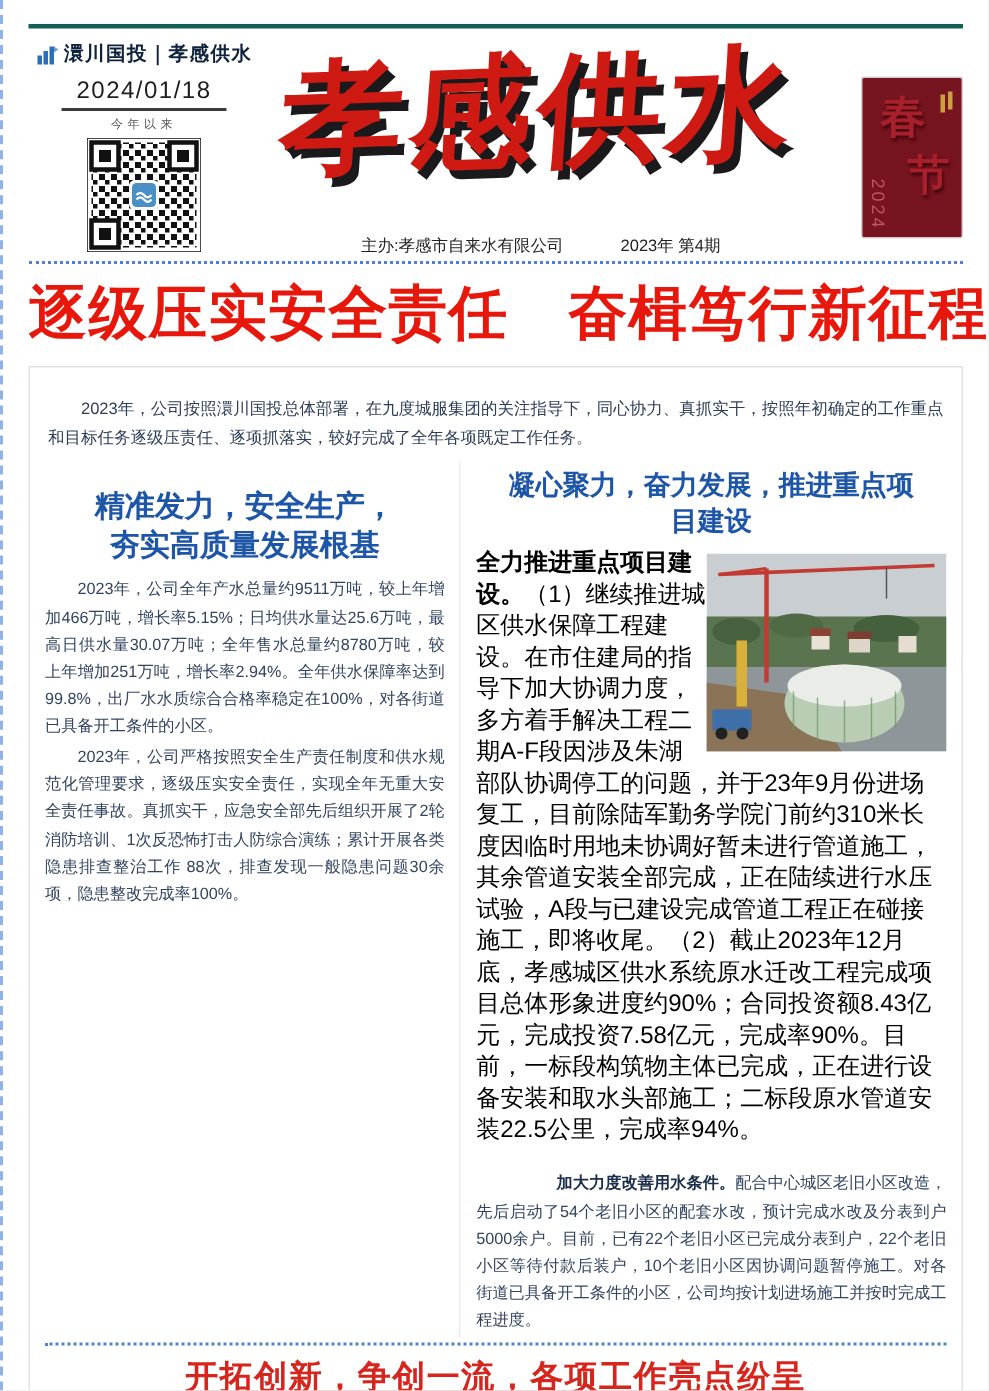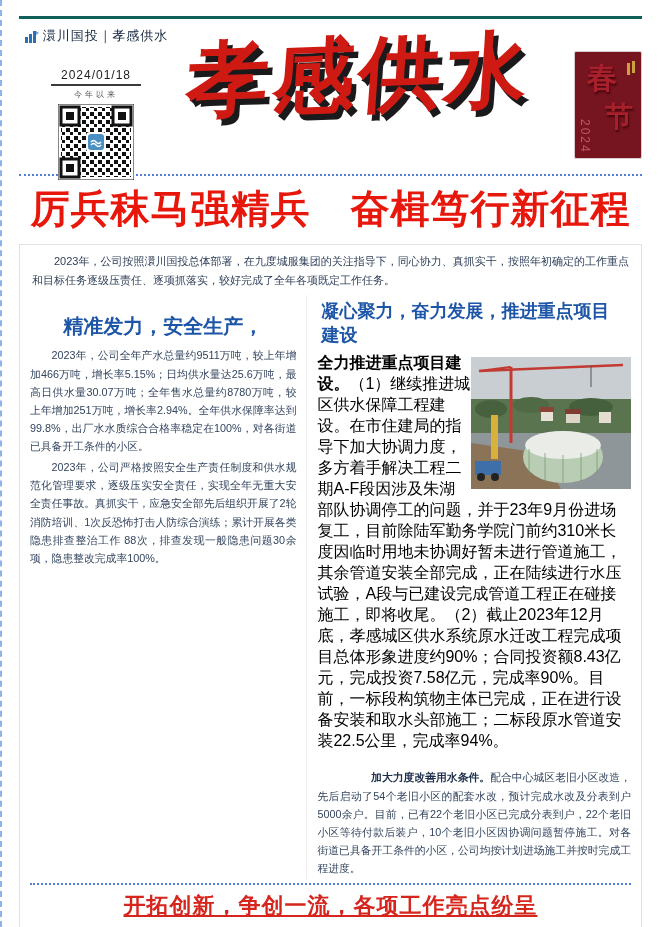--- a/index.html
+++ b/index.html
@@ -5,23 +5,23 @@
   html,body{margin:0;padding:0;background:#e9e9e9;}
   .page{position:relative;width:659px;height:927px;background:#ffffff;margin:0 auto;
         overflow:hidden;font-family:"Liberation Sans",sans-serif;
         border-left:2px dashed #8fb3e8;box-sizing:border-box;}
   .inner{padding:0 17px;}
   .topline{height:3px;background:#0e6158;margin:16px 0 4px 0;}
   
   .header{position:relative;height:148px;}
   .brand{position:absolute;left:4px;top:4px;width:146px;text-align:center;}
   .brand-row{display:flex;align-items:center;justify-content:center;gap:4px;
-             font-size:13px;font-weight:normal;color:#10233c;letter-spacing:1px;}
-  .date{display:inline-block;font-size:12px;color:#1d1d1d;border-bottom:2px solid #3a3a3a;
-        padding:3px 10px 2px;margin-top:20px;letter-spacing:1px;}
+             font-size:13px;font-weight:bold;color:#10233c;letter-spacing:1px;}
+  .date{display:inline-block;font-size:16px;color:#1d1d1d;border-bottom:2px solid #3a3a3a;
+        padding:3px 10px 2px;margin-top:4px;letter-spacing:1px;}
   .internal{font-size:8px;color:#555;letter-spacing:3px;margin-top:3px;}
   .qr{margin-top:4px;}
   .title-wrap{position:absolute;left:152px;right:95px;top:2px;text-align:center;}
   .title{display:inline-block;font-family:"DejaVu Serif","Liberation Serif",serif;
          font-size:82px;font-weight:900;color:#ce1a12;letter-spacing:4px;line-height:1.2;
          transform:rotate(-2deg) skewX(-6deg);text-shadow:5px 6px 0 #1a1a1c;white-space:nowrap;}
   .festival-card{position:absolute;right:0;top:28px;width:66px;height:106px;
                  background:#76141f;border:1px solid #d9caca;border-radius:2px;overflow:hidden;}
   .fc-c1{position:absolute;top:6px;left:12px;font-size:30px;font-weight:bold;color:#a7202b;
          text-shadow:1px 2px 2px #44070e;font-family:"DejaVu Serif",serif;}
@@ -30,26 +30,26 @@
   .fc-year{position:absolute;left:3px;bottom:4px;writing-mode:vertical-rl;font-size:12px;
            color:#c2555f;letter-spacing:2px;}
   .fc-gold{position:absolute;top:9px;right:6px;width:3px;height:12px;background:#c9a23f;box-shadow:-5px 2px 0 #c9a23f;}
   .pub-line{position:absolute;left:160px;right:100px;bottom:0;display:flex;justify-content:center;
             gap:38px;font-size:11px;color:#222;}
   
   .dotted{border-top:2px dotted #4f7fd9;margin:3px 0;}
   .headline{font-size:39px;font-weight:900;color:#e8170c;text-align:center;
             margin:6px 0 8px;letter-spacing:1px;white-space:nowrap;}
   .box{border:1px solid #e2e2e2;padding:7px 10px 8px;}
-  .intro{font-size:11px;line-height:1.7;color:#2e3e58;text-indent:2em;margin:0 2px 6px;text-align:justify;}
+  .intro{font-size:11px;line-height:1.7;color:#2e3e58;text-indent:2em;margin:12px 2px 6px;text-align:justify;}
   .two-col{display:flex;}
   .col-left{width:46%;padding-right:10px;box-sizing:border-box;}
   .col-right{width:54%;padding-left:10px;border-left:1px solid #eeeeee;box-sizing:border-box;}
   .blue-h{color:#1d55a7;font-size:20px;font-weight:bold;text-align:center;line-height:1.3;margin:18px 0 7px;}
-  .blue-h2{color:#1d55a7;font-size:18px;font-weight:bold;margin:4px 4px 6px;font-family:Liberation Mono, monospace;}
+  .blue-h2{color:#1d55a7;font-size:18px;font-weight:bold;text-align:center;margin:4px 16px 6px;font-family:Liberation Mono, monospace;}
   .bp{font-size:10.8px;line-height:1.68;color:#33445f;text-align:justify;text-indent:2em;margin:0 0 3px;}
   .bp b{color:#1c2e4a;margin-left:32px;}
   .red-h{color:#d5251d;font-size:22px;font-weight:900;text-align:center;margin:6px 0 7px;letter-spacing:1px;text-decoration:underline;}
   figure.photo{margin:4px 0;padding:0;}
   figure.photo svg{display:block;width:100%;height:auto;}
   .float-photo{float:right;width:160px;margin:2px 0 4px 8px;}
 </style>
 </head>
 <body>
 
@@ -104,33 +104,38 @@
       <span class="title">孝感供水</span>
     </div>
 
     <div class="festival-card">
       <span class="fc-c1">春</span>
       <span class="fc-c2">节</span>
       <span class="fc-year">2024</span>
       <span class="fc-gold"></span>
     </div>
 
+    <div class="pub-line">
+      <span>主办:孝感市自来水有限公司</span>
+      <span>2023年 第4期</span>
+    </div>
   </header>
 
   <div class="dotted"></div>
 
-  <h1 class="headline">厉兵秣马强精兵　奋楫笃行新征程</h1>
+  <h1 class="headline">逐级压实安全责任　奋楫笃行新征程</h1>
 
   <section class="box">
     <p class="intro">2023年，公司按照澴川国投总体部署，在九度城服集团的关注指导下，同心协力、真抓实干，按照年初确定的工作重点和目标任务逐级压责任、逐项抓落实，较好完成了全年各项既定工作任务。</p>
 
     <div class="two-col">
       <div class="col-left">
         <h2 class="blue-h">
           <span>精准发力，安全生产，</span><br>
+          <span>夯实高质量发展根基</span>
         </h2>
         <p class="bp">2023年，公司全年产水总量约9511万吨，较上年增加466万吨，增长率5.15%；日均供水量达25.6万吨，最高日供水量30.07万吨；全年售水总量约8780万吨，较上年增加251万吨，增长率2.94%。全年供水保障率达到99.8%，出厂水水质综合合格率稳定在100%，对各街道已具备开工条件的小区。</p>
         <p class="bp">2023年，公司严格按照安全生产责任制度和供水规范化管理要求，逐级压实安全责任，实现全年无重大安全责任事故。真抓实干，应急安全部先后组织开展了2轮消防培训、1次反恐怖打击人防综合演练；累计开展各类隐患排查整治工作 88次，排查发现一般隐患问题30余项，隐患整改完成率100%。</p>
       </div>
 
       <div class="col-right">
         <h2 class="blue-h2">凝心聚力，奋力发展，推进重点项目建设</h2>
         <p class="bp">
           </p><figure class="photo float-photo">
             <svg viewBox="0 0 160 132">

